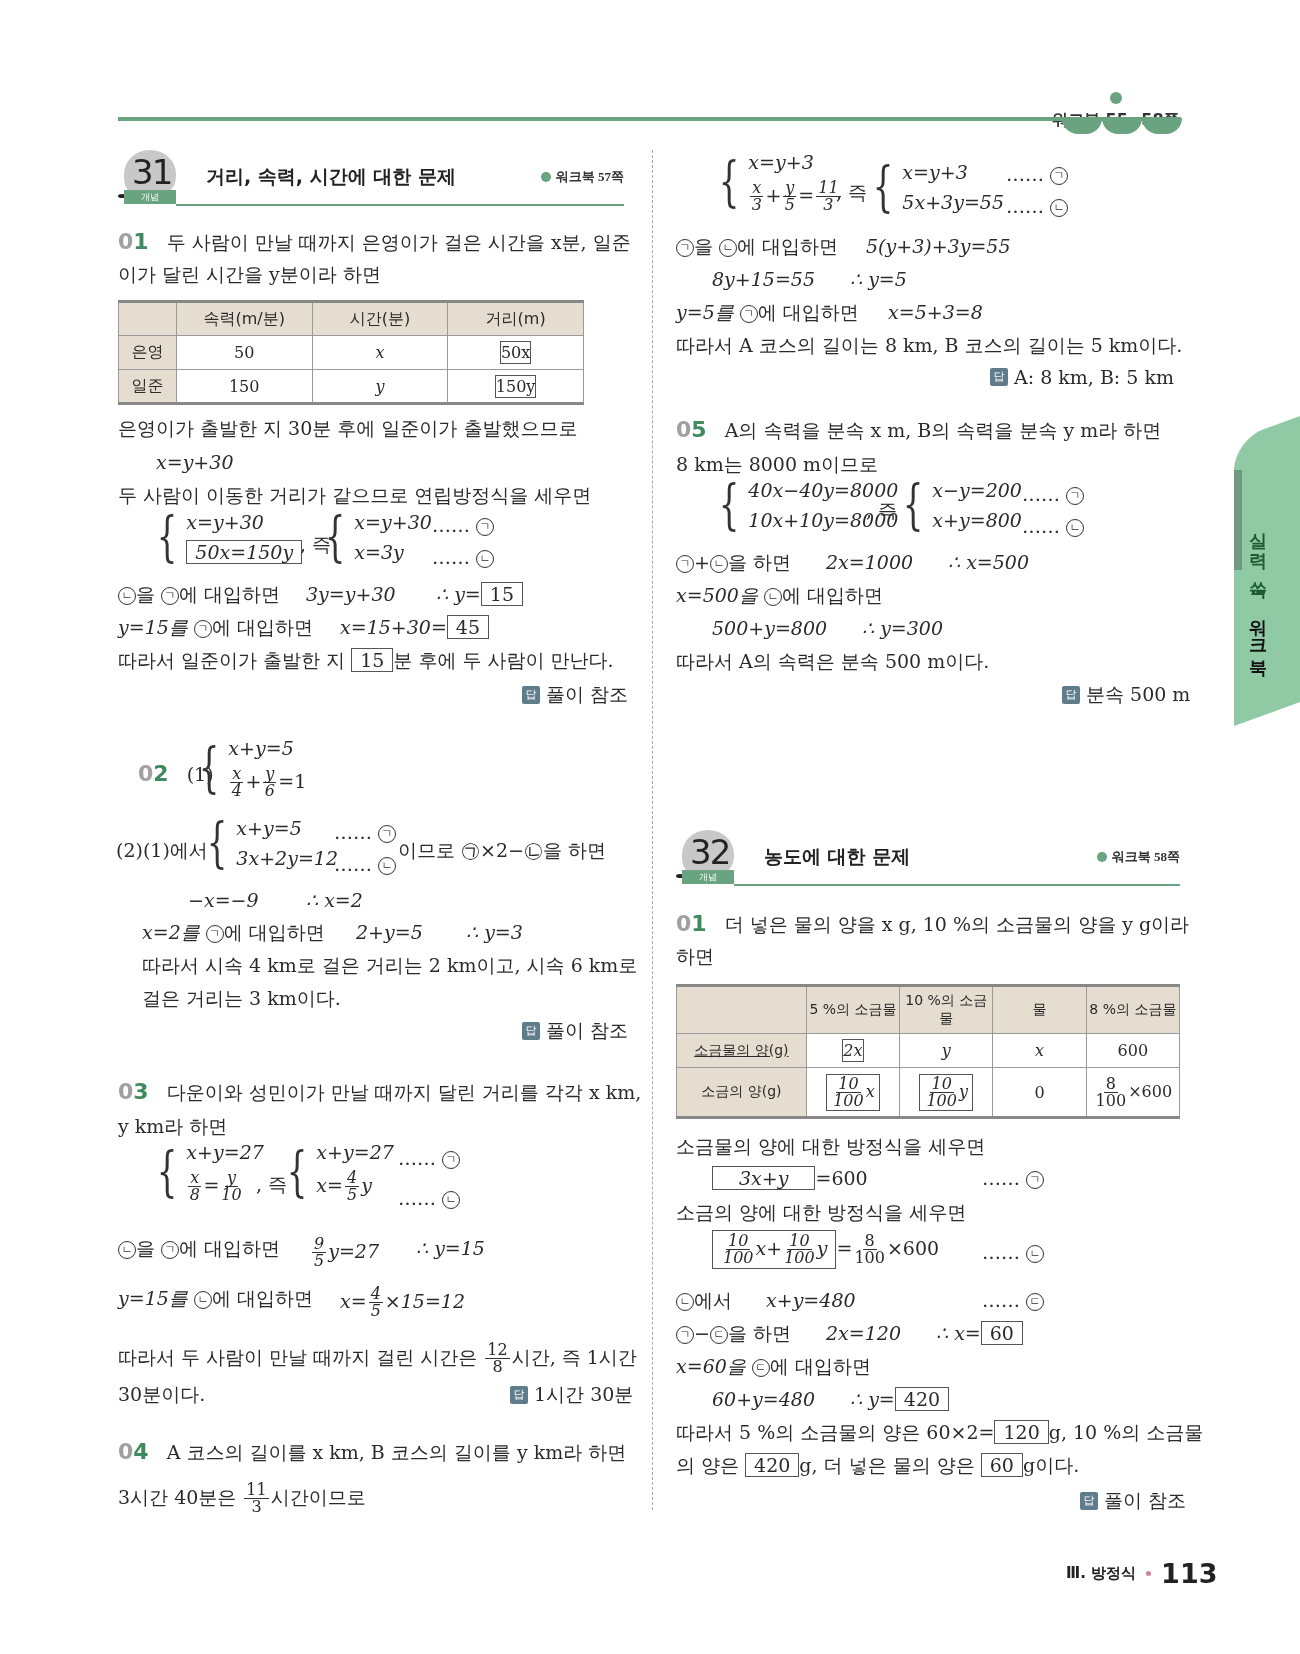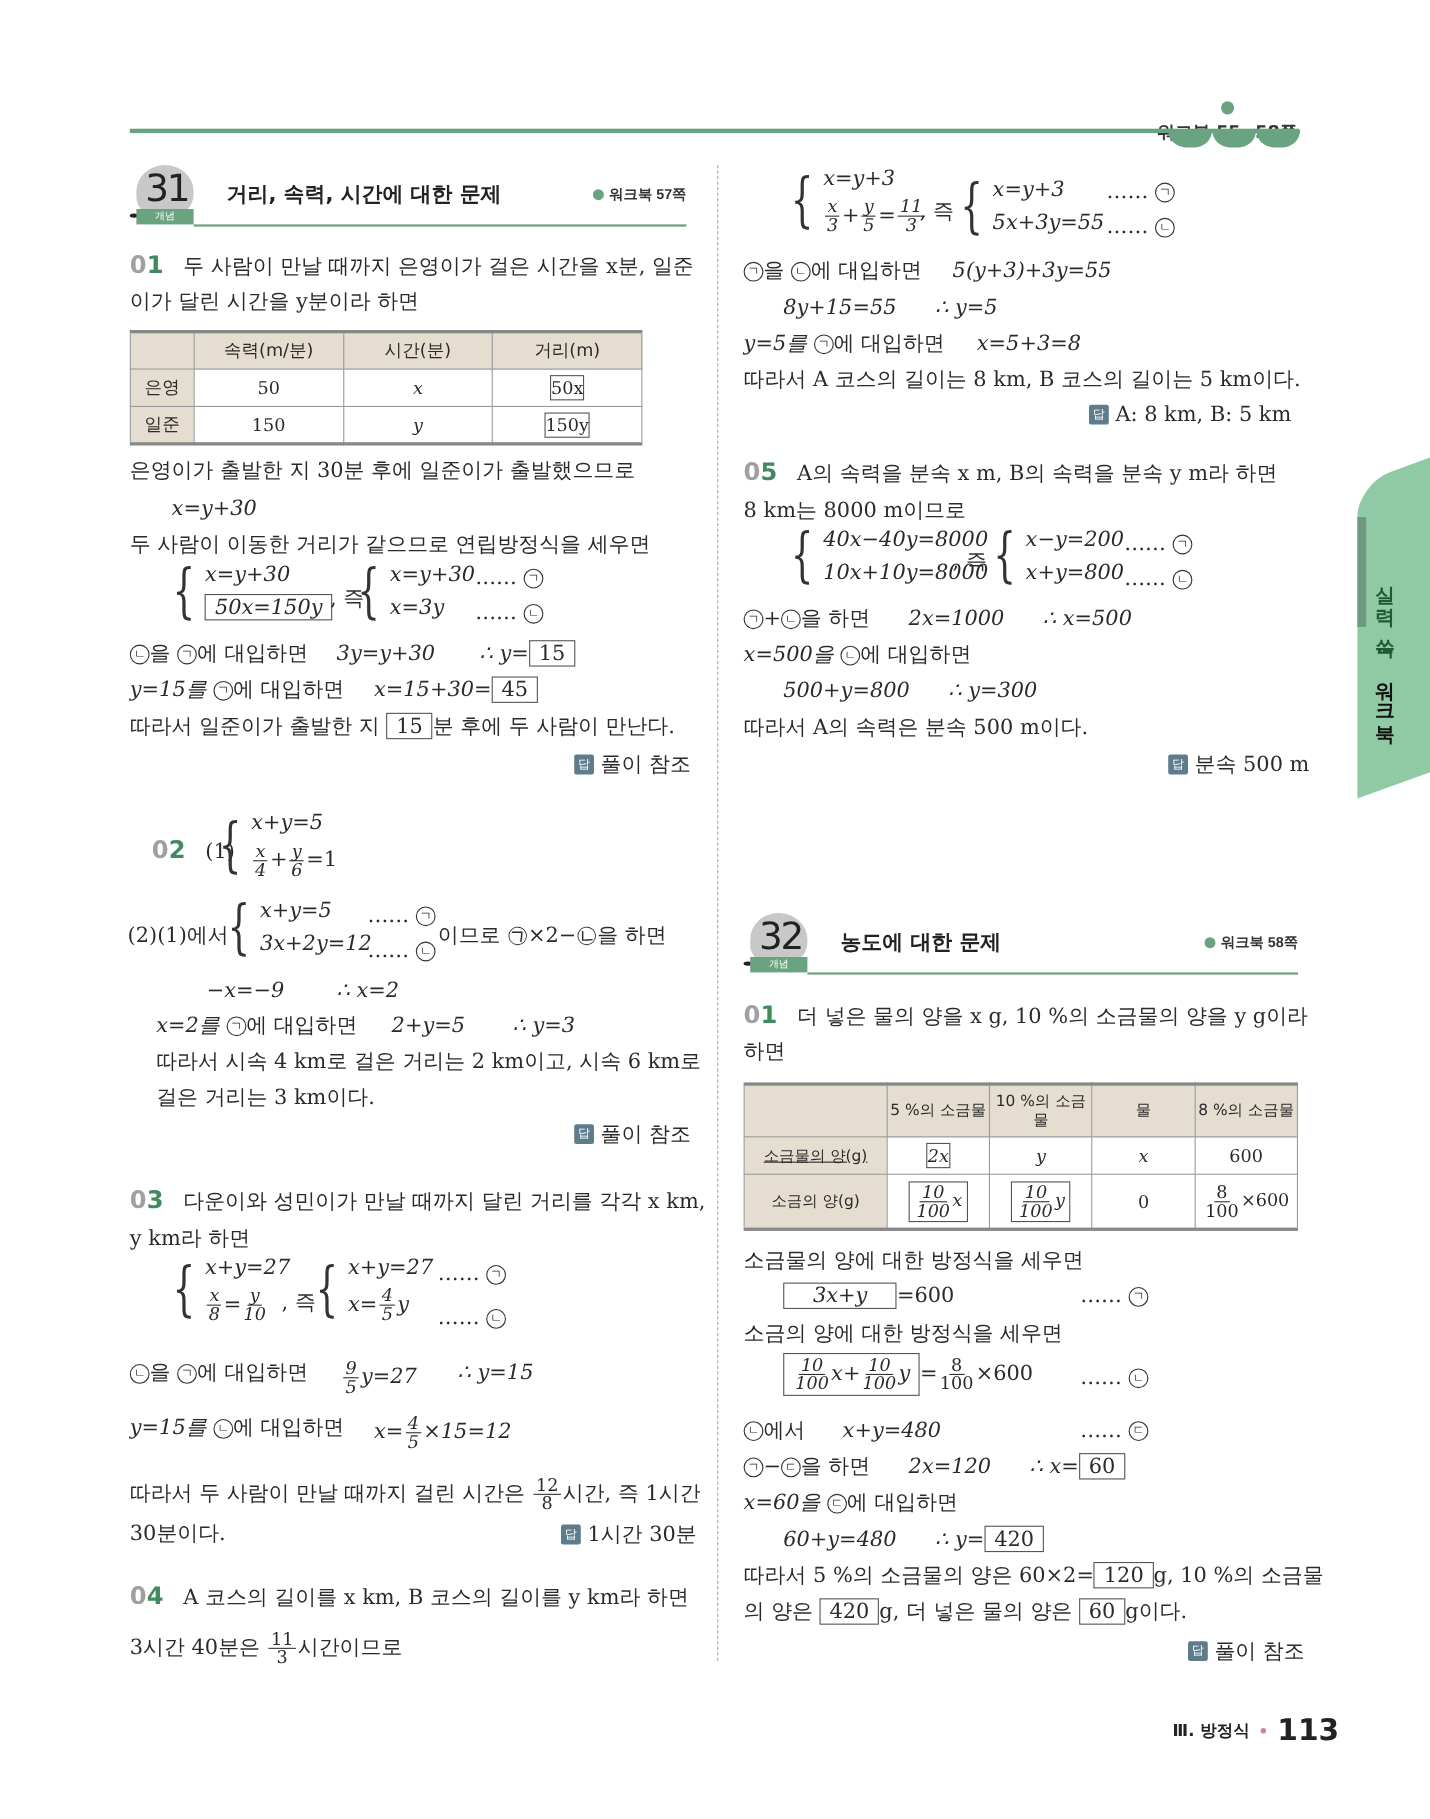--- a/index.html
+++ b/index.html
@@ -17,21 +17,21 @@
   .divider { position: absolute; left: 652px; top: 150px; width: 0; height: 1360px; border-left: 1px dashed #9ab; }
 
   
   .sec-head { position: absolute; height: 60px; }
   .sec-badge { position: absolute; left: 0; top: 0; width: 60px; height: 56px; text-decoration: underline; }
   .sec-blob { position: absolute; left: 6px; top: 0; width: 52px; height: 48px; background: #c8c8c8; border-radius: 50% 50% 45% 40%; }
   .sec-num { position: absolute; left: 14px; top: 2px; font-family: "DejaVu Sans", sans-serif; font-size: 34px; color: #222; letter-spacing: -2px; }
   .sec-tag { position: absolute; left: 6px; top: 40px; width: 52px; height: 14px; background: #6aa37f; color: #fff; font-size: 9px; text-align: center; font-family: "DejaVu Sans", sans-serif; line-height: 14px; }
   .sec-leaf { position: absolute; left: 0; top: 44px; width: 8px; height: 4px; background: #222; border-radius: 50%; }
   .sec-title { position: absolute; left: 88px; top: 14px; font-family: "DejaVu Sans", sans-serif; font-weight: bold; font-size: 19px; color: #222; }
-  .sec-ref { position: absolute; right: 0; top: 18px; font-family: Liberation Sans, sans-serif; font-weight: bold; font-size: 13px; color: #333; display: flex; align-items: center; gap: 5px; }
+  .sec-ref { position: absolute; right: 0; top: 18px; font-family: Liberation Serif, serif; font-weight: bold; font-size: 13px; color: #333; display: flex; align-items: center; gap: 5px; }
   .sec-ref .dot { width: 10px; height: 10px; }
   .sec-line { position: absolute; left: 58px; right: 0; top: 54px; height: 2px; background: #6aa37f; }
 
   .line { position: absolute; white-space: nowrap; line-height: 24px; }
   .qnum { font-family: "DejaVu Sans", sans-serif; font-weight: bold; font-size: 22px; color: #a0a0a0; margin-right: 18px; }
   .qnum b { color: #3f8a5e; }
   .box { display: inline-block; border: 1px solid #555; padding: 0 8px; line-height: 22px; }
   .circ { display: inline-block; width: 18px; height: 18px; border: 1px solid #333; border-radius: 50%; font-size: 11px; line-height: 16px; text-align: center; font-family: "DejaVu Sans", sans-serif; vertical-align: middle; }
   .frac { display: inline-flex; flex-direction: column; align-items: center; vertical-align: middle; font-size: 16px; line-height: 16px; margin: 0 2px; }
   .frac .n { border-bottom: 1px solid #333; padding: 0 2px; }

